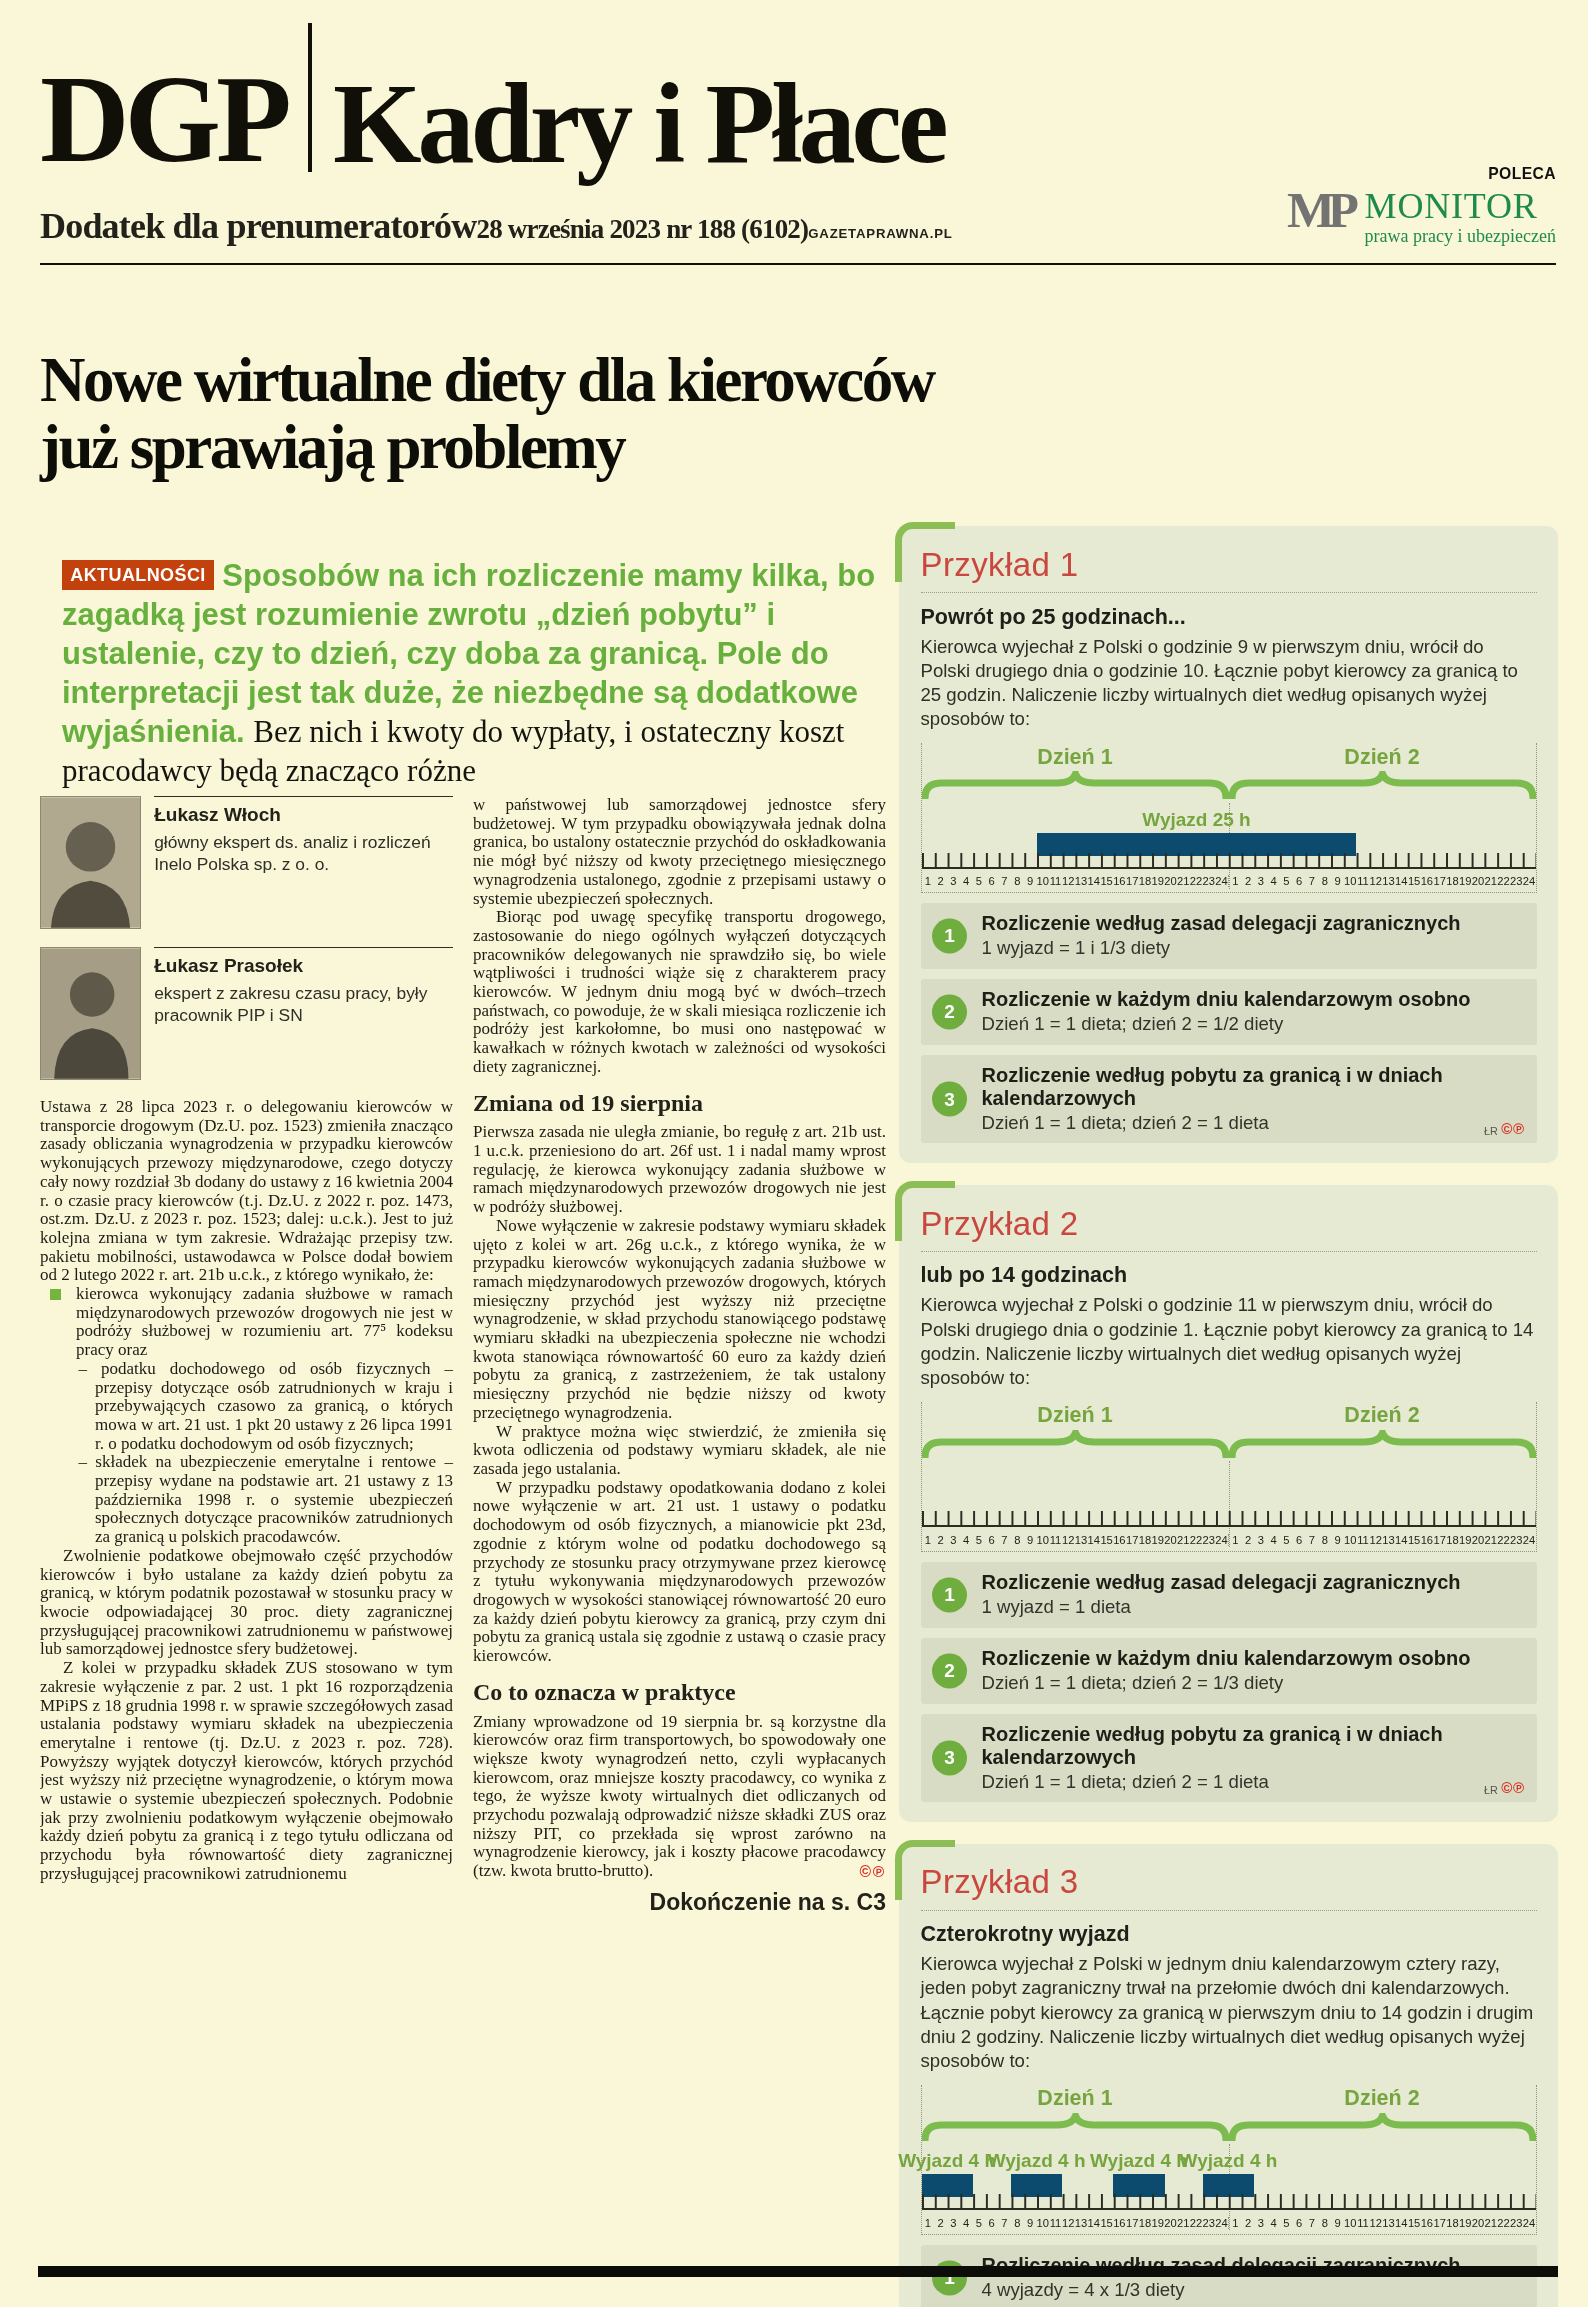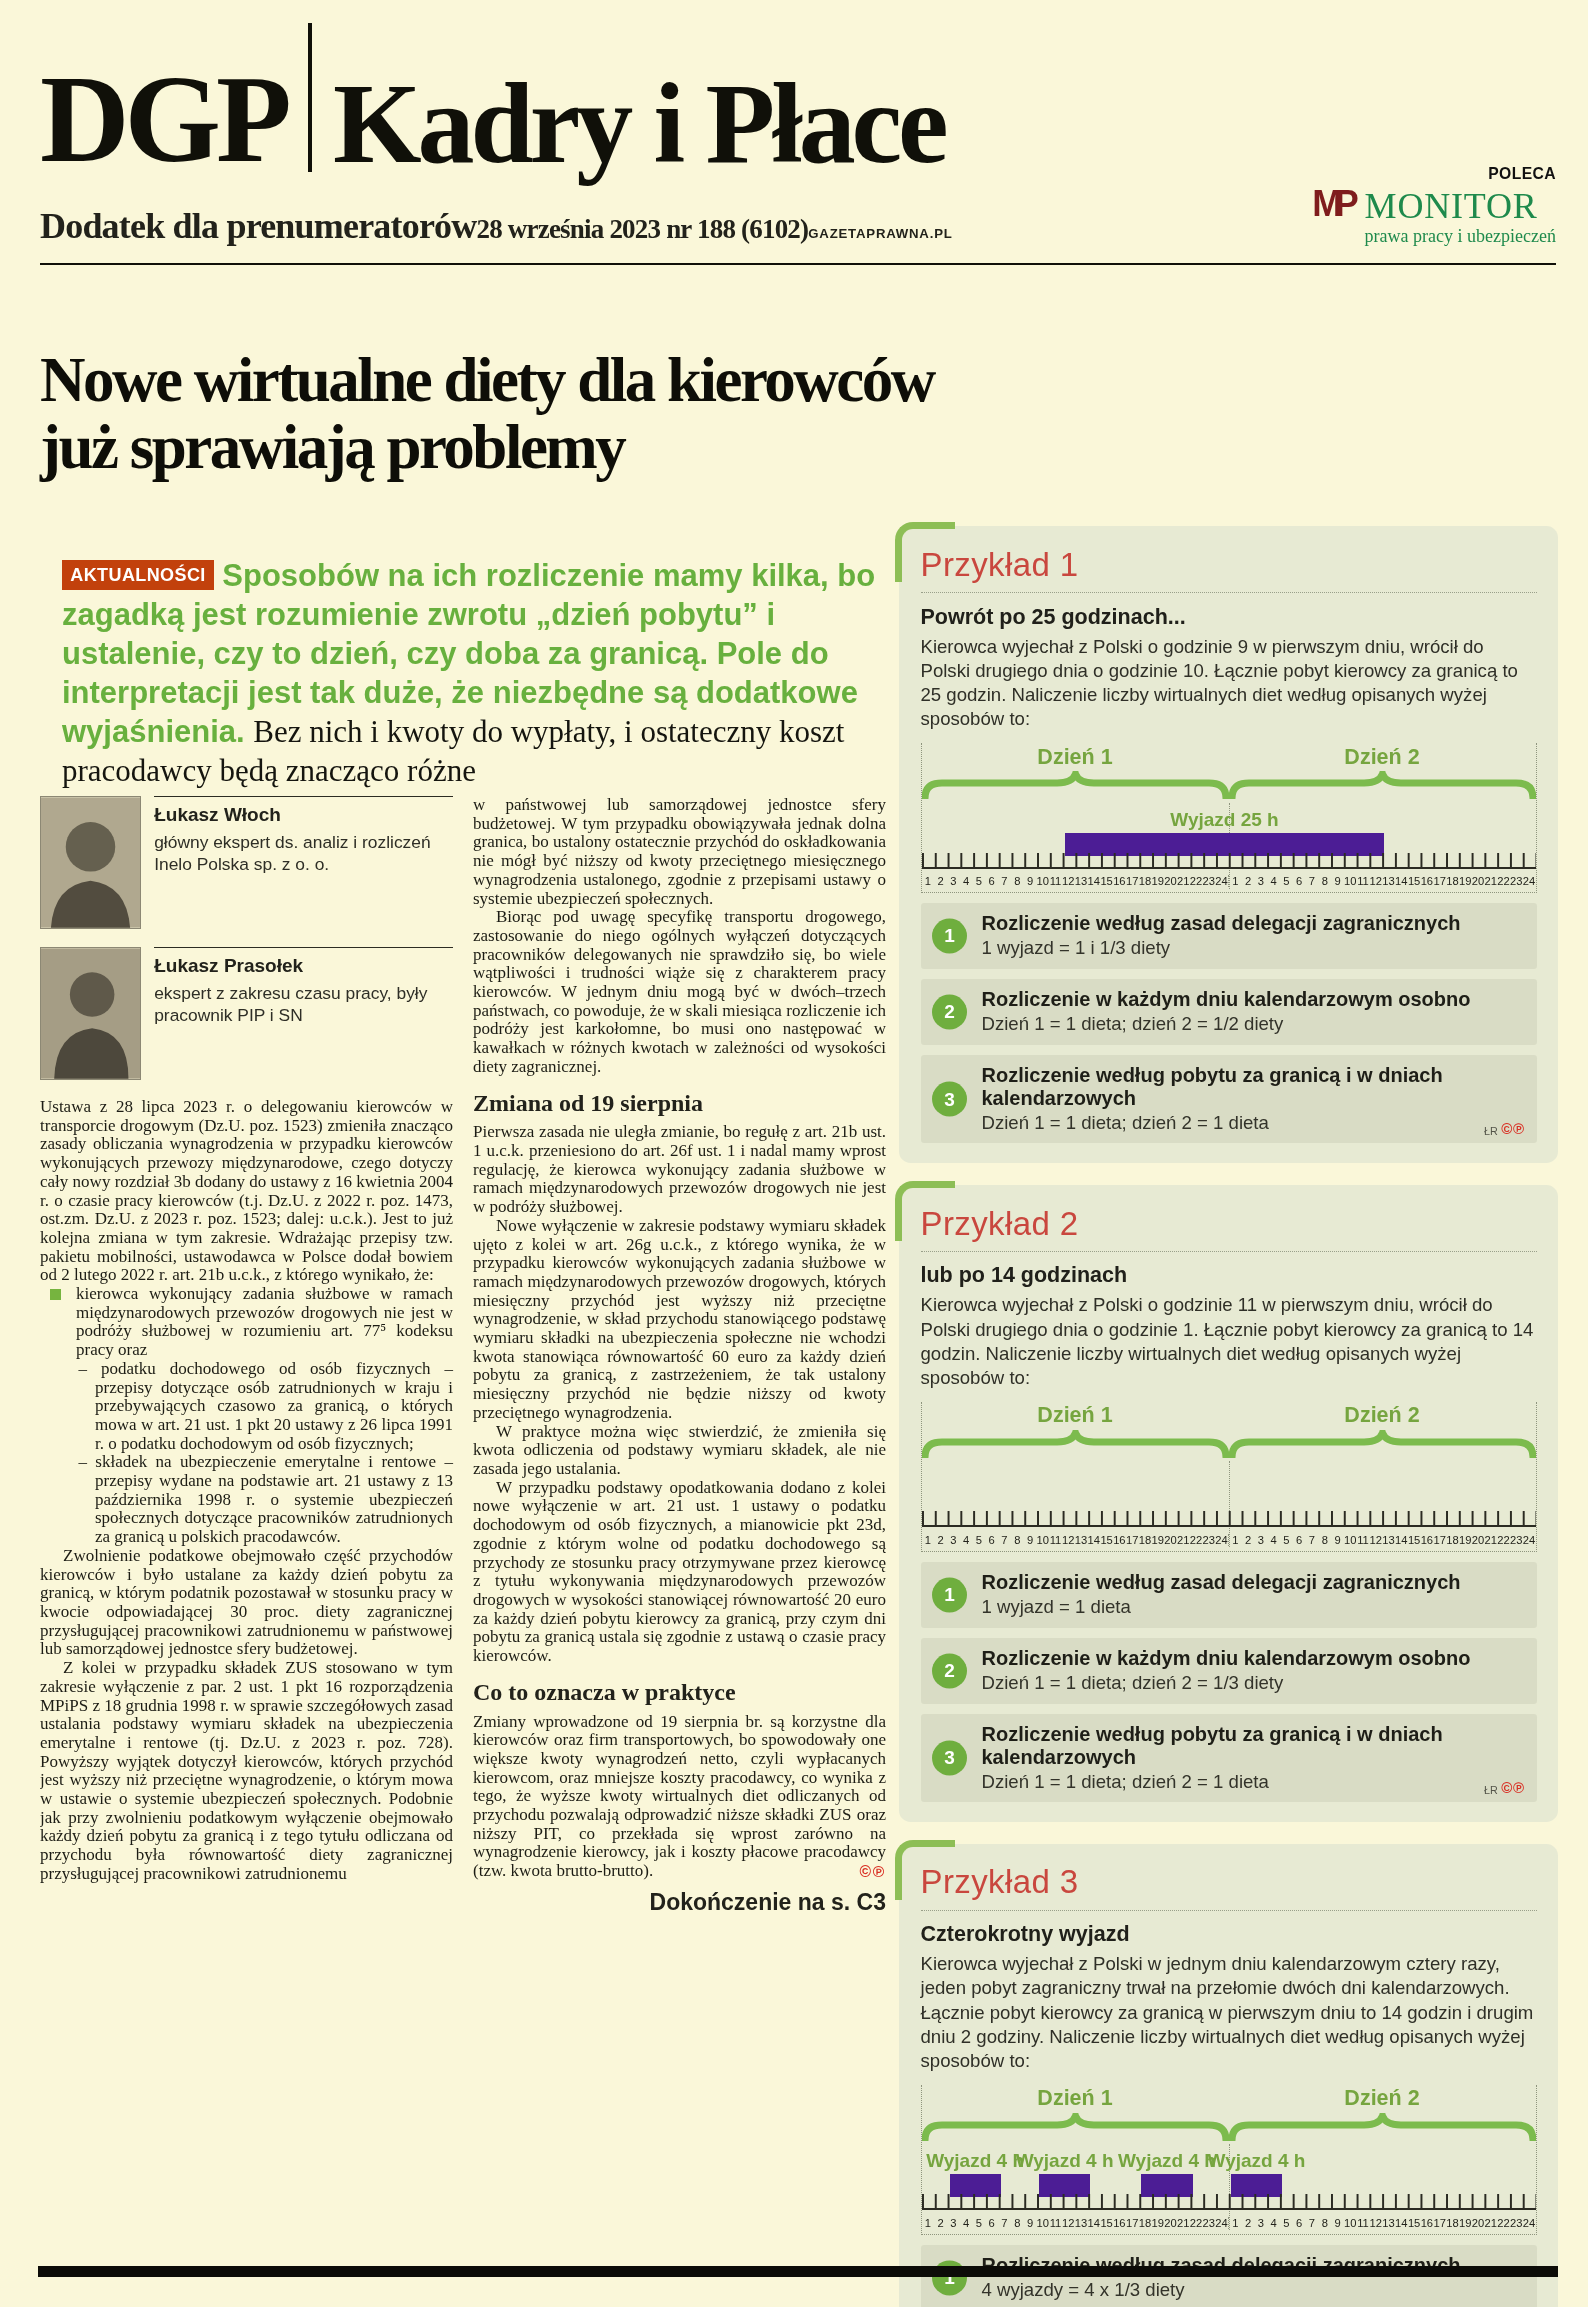--- a/index.html
+++ b/index.html
@@ -13,21 +13,21 @@
   .logo-title{font-family:"Liberation Serif",serif;font-weight:700;font-size:114px;line-height:.92;letter-spacing:-4.1px;color:#101009;}
   .dateline{position:absolute;left:40px;top:205px;display:flex;align-items:baseline;white-space:nowrap;}
   .dateline-left{font-family:"Liberation Serif",serif;font-weight:700;font-size:36px;letter-spacing:-0.8px;}
   .dateline-date{font-family:"Liberation Serif",serif;font-weight:700;font-size:27px;letter-spacing:-0.8px;}
   .dateline-site{font-weight:700;font-size:13.2px;letter-spacing:0.8px;}
   .head-rule{position:absolute;left:40px;right:33px;top:263px;height:1.7px;background:#101009;}
 
   .promo{position:absolute;right:33px;top:165px;width:273px;text-align:right;}
   .promo-poleca{font-weight:700;font-size:15.7px;letter-spacing:0.4px;color:#111;}
   .mp-row{display:flex;align-items:flex-start;justify-content:flex-end;margin-top:5px;gap:6.6px;}
-  .mp-mono{font-weight:700;font-size:36px;line-height:.9;color:#7f1d1d;letter-spacing:-7.4px;padding-right:6.6px;}
+  .mp-mono{font-weight:700;font-size:51px;line-height:.9;color:#737373;letter-spacing:-7.4px;padding-right:6.6px;font-family:Liberation Serif, serif;}
   .monitor-block{text-align:left;}
   .monitor-word{font-family:"Liberation Serif",serif;font-size:36px;line-height:1;color:#1E8A4C;letter-spacing:0.8px;}
   .monitor-sub{font-family:"Liberation Serif",serif;font-size:18px;color:#1E8A4C;margin-top:1.7px;}
 
   
   .headline{position:absolute;left:40px;top:305px;width:1076px;font-family:"Liberation Serif",serif;font-weight:700;font-size:63px;line-height:1.06;letter-spacing:-2.5px;color:#0e0e08;white-space:pre-line;}
   .lead{position:absolute;left:62px;top:556px;width:815px;font-size:31px;line-height:1.26;}
   .lead-badge{display:inline-block;background:#c2410c;color:#fff;font-weight:700;font-size:18px;letter-spacing:0.4px;padding:4.1px 8.3px 3.3px;vertical-align:5px;margin-right:8.3px;}
   .lead-green{color:#68B03E;font-weight:700;}
   .lead-black{font-family:"Liberation Serif",serif;color:#15150f;font-weight:400;}
@@ -60,21 +60,21 @@
   .ex-sub{font-weight:700;font-size:21.5px;margin-bottom:5px;color:#20201a;}
   .ex-desc{font-size:18.6px;line-height:1.3;color:#2f2f27;margin-bottom:11.6px;}
   .tl-frame{border-left:0.8px dotted #8f957e;border-right:0.8px dotted #8f957e;border-bottom:0.8px dotted #8f957e;padding-bottom:3.3px;}
   .tl-braces{display:flex;}
   .tl-braces .half{flex:1;position:relative;padding-top:1.7px;}
   .day-label{text-align:center;color:#76A53F;font-weight:700;font-size:21.5px;margin-bottom:1.7px;}
   .brace{display:block;width:100%;height:28px;}
   .tl-axis{position:relative;height:86px;margin-top:3.3px;}
   .tl-center{position:absolute;left:50%;top:0;bottom:0;border-left:0.8px dotted #8f957e;}
   .tl-bars{position:absolute;left:0;right:0;bottom:33px;height:50px;}
-  .tl-bar{position:absolute;bottom:0;height:23px;background:#4c1d95;margin-left:28px;}
+  .tl-bar{position:absolute;bottom:0;height:23px;background:#0c4a6e;}
   .bar-label{position:absolute;bottom:25px;left:50%;transform:translateX(-50%);white-space:nowrap;color:#76A53F;font-weight:700;font-size:19px;}
   .tl-ticks{position:absolute;left:0;right:0;bottom:20px;height:14px;border-bottom:2.5px solid #2b2b22;background-image:linear-gradient(to right,#2b2b22 0 1.7px,transparent 1.7px);background-size:calc(100%/48) 100%;}
   .tl-hours{position:absolute;left:0;right:0;bottom:1.7px;display:flex;}
   .tl-hours .hhalf{flex:1;display:flex;}
   .tl-hours .hhalf+.hhalf{border-left:0.8px dotted #8f957e;}
   .tl-hours span{flex:1;text-align:center;font-size:11.2px;color:#23231c;}
   .res{position:relative;background:#D9DCC5;border-radius:3.3px;padding:9px 15px 9px 61px;margin-top:10px;min-height:48px;}
   .res-num{position:absolute;left:11.6px;top:50%;transform:translateY(-50%);width:35px;height:35px;border-radius:50%;background:#6FAE3E;color:#fff;font-weight:700;font-size:19px;display:flex;align-items:center;justify-content:center;}
   .res-title{font-weight:700;font-size:20px;color:#1e1e17;}
   .res-val{font-size:18.6px;color:#33332a;margin-top:2.5px;}

